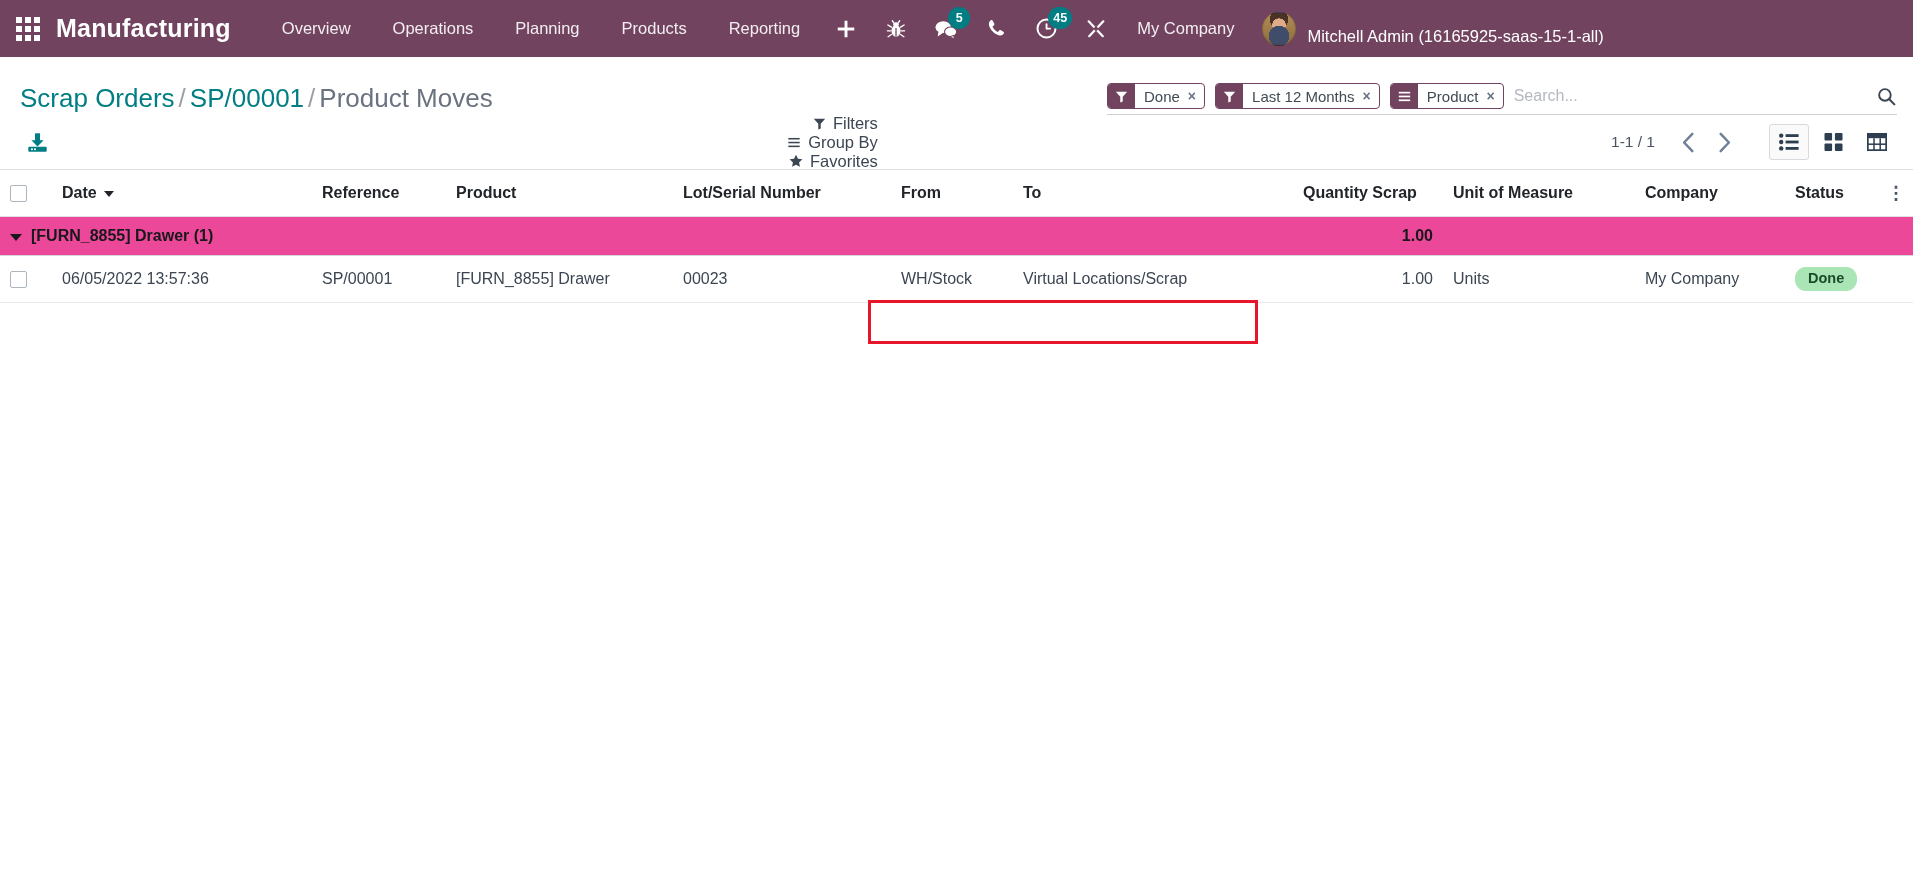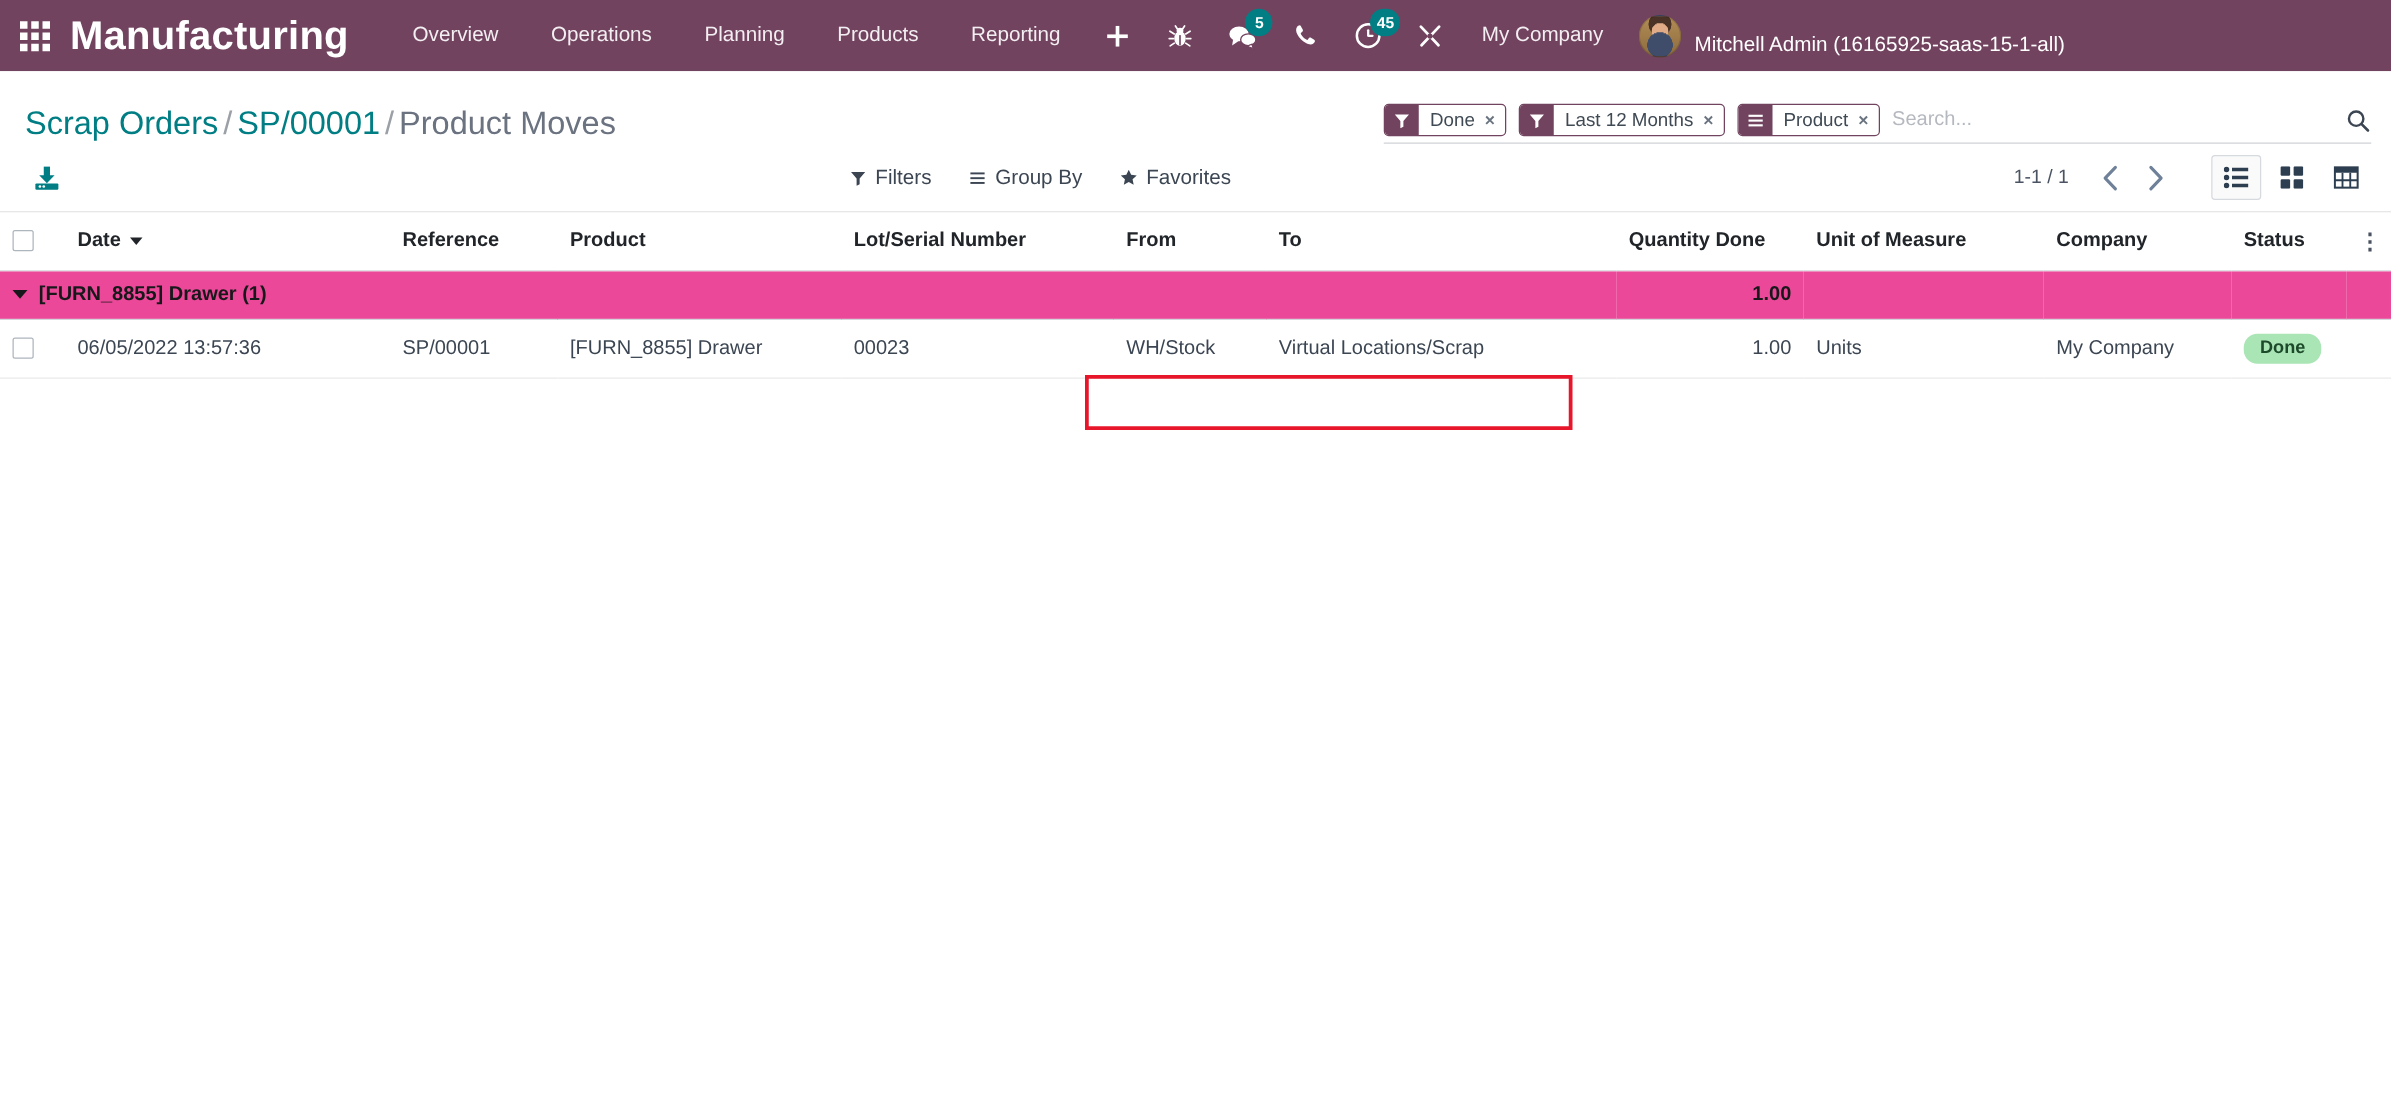--- a/index.html
+++ b/index.html
@@ -32,21 +32,21 @@
   }
   .apps-grid {
     display: grid;
     grid-template-columns: repeat(3, 6px);
     grid-template-rows: repeat(3, 6px);
     gap: 3px;
   }
   .apps-grid i { display: block; width: 6px; height: 6px; background: #fff; }
 
   .brand {
-    font-size: 32px;
+    font-size: 25px;
     font-weight: 700;
     letter-spacing: .2px;
     padding-right: 30px;
     color: #fff;
     flex: 0 0 auto;
   }
   .menu-item {
     font-size: 16.5px;
     padding: 0 21px;
     line-height: 57px;
@@ -196,22 +196,22 @@
     padding-left: 4px;
   }
   .export-btn {
     width: 34px; height: 34px;
     display: flex; align-items: center; justify-content: center;
     cursor: pointer;
   }
   .filters-group {
     display: flex;
     align-items: flex-end;
-    gap: 30px;
     margin-left: auto;
+    flex-direction: column;
   }
   .dropdown-btn {
     display: flex;
     align-items: center;
     gap: 7px;
     font-size: 16.5px;
     color: #3c4653;
     cursor: pointer;
   }
 
@@ -582,21 +582,21 @@
             <span class="cb"></span>
           </th>
           <th>
             <span>Date</span><span class="sort-caret"></span>
           </th>
           <th>Reference</th>
           <th>Product</th>
           <th>Lot/Serial Number</th>
           <th>From</th>
           <th>To</th>
-          <th class="num">Quantity Done</th>
+          <th class="num">Quantity Scrap</th>
           <th>Unit of Measure</th>
           <th>Company</th>
           <th>Status</th>
           <th class="optcol">
             <div class="opt-dots">⋮</div>
           </th>
         </tr>
       </thead>
       <tbody>
         <tr class="group-row">

